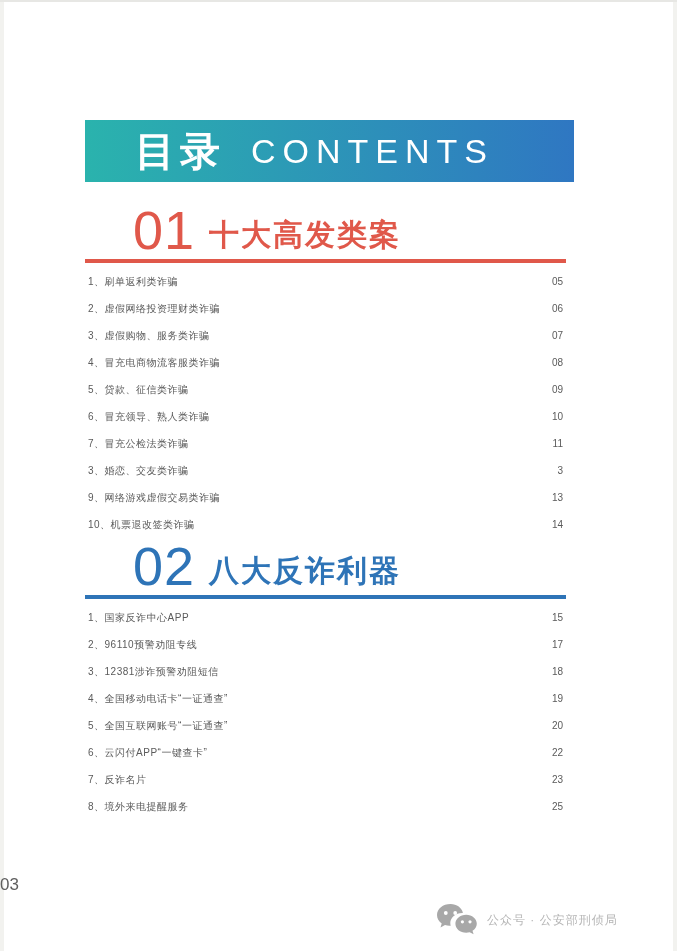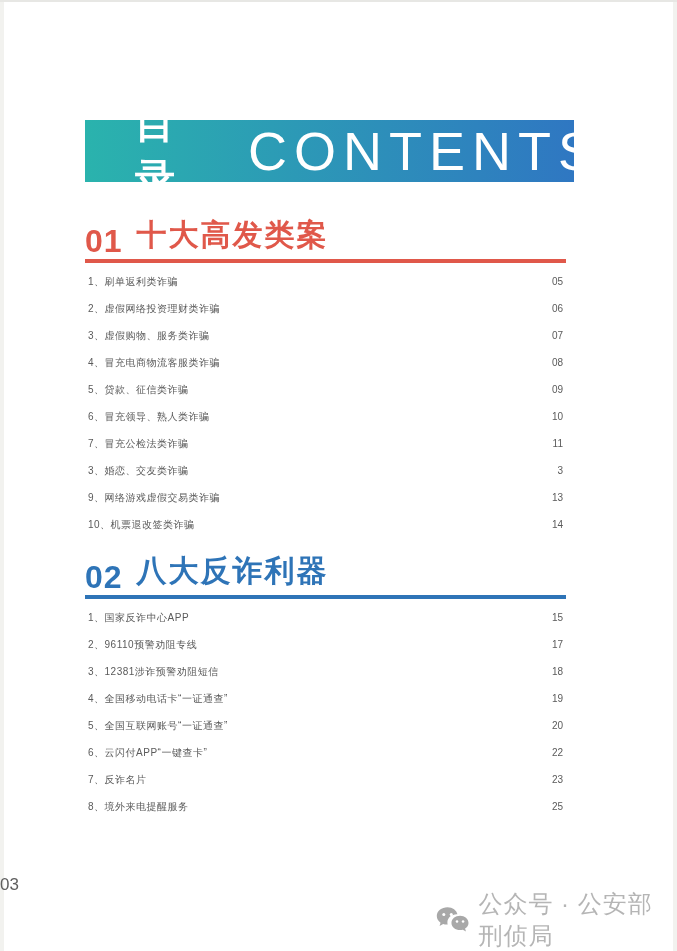--- a/index.html
+++ b/index.html
@@ -12,31 +12,30 @@
   .page::before, .page::after{
     content:""; position:absolute; top:0; bottom:0; width:4px; background:#f2f2ef;
   }
   .page::before{ left:0; } .page::after{ right:0; }
 
   
   .banner {
     position:absolute; left:85px; top:118px; width:489px; height:62px;
     display:flex; align-items:center;
     background:linear-gradient(90deg, var(--g1,#2ab3ad), var(--g2,#2f77c2));
-    gap:24px;
   }
   .banner-zh { margin-left:50px; font-size:40px; font-weight:700; color:#fff; letter-spacing:5px; }
-  .banner-en { margin-left:44px; font-size:54px; font-weight:400; color:#fff; letter-spacing:7px; }
+  .banner-en { margin-left:26px; font-size:34px; font-weight:400; color:#fff; letter-spacing:7px; }
 
   
   .section { position:absolute; left:85px; width:481px; }
   .sec1 { top:211px; --accent:#e0584a; }
   .sec2 { top:547px; --accent:#2e74b7; }
   .sec-head { display:flex; align-items:flex-end; height:44px; }
-  .sec-num { font-size:32px; font-weight:700; color:var(--accent); line-height:0.96; letter-spacing:1px; }
+  .sec-num { font-size:54px; font-weight:400; color:var(--accent); line-height:0.96; letter-spacing:1px;margin-left:48px; }
   .sec-title {
     font-size:30px; font-weight:700; color:var(--accent);
     margin-left:14px; margin-bottom:1px; letter-spacing:2px;
     font-family:"DejaVu Serif","Liberation Serif",serif;
   }
   .sec-rule { height:4px; background:var(--accent); margin-top:2px; }
   .toc-list { margin-top:5px; padding:0 3px; }
   .toc-row {
     height:27px; display:flex; justify-content:space-between; align-items:center;
     font-size:10px; color:#5a5a5a;
@@ -48,21 +47,21 @@
   .pagefoot {
     position:absolute; left:0; right:0; top:872px; height:22px;
     display:flex; justify-content:center; gap:5px;
     color:#5f5f5f; font-size:17px;flex-direction:column;
   }
   .dash { width:27px; height:2px; background:#7d7d7d; }
 
   .wechat {
     position:absolute; left:436px; top:900px; height:36px;
     display:flex; align-items:center; gap:9px;
-    color:#b5b5b5; font-size:24px; letter-spacing:1px;
+    color:#b5b5b5; font-size:12px; letter-spacing:1px;
   }
 </style>
 </head>
 <body>
 
 <div class="page">
 
   <div class="banner" style="--g1: #2ab3ad; --g2: #2f77c2;">
     <span class="banner-zh">目录</span>
     <span class="banner-en">CONTENTS</span>

